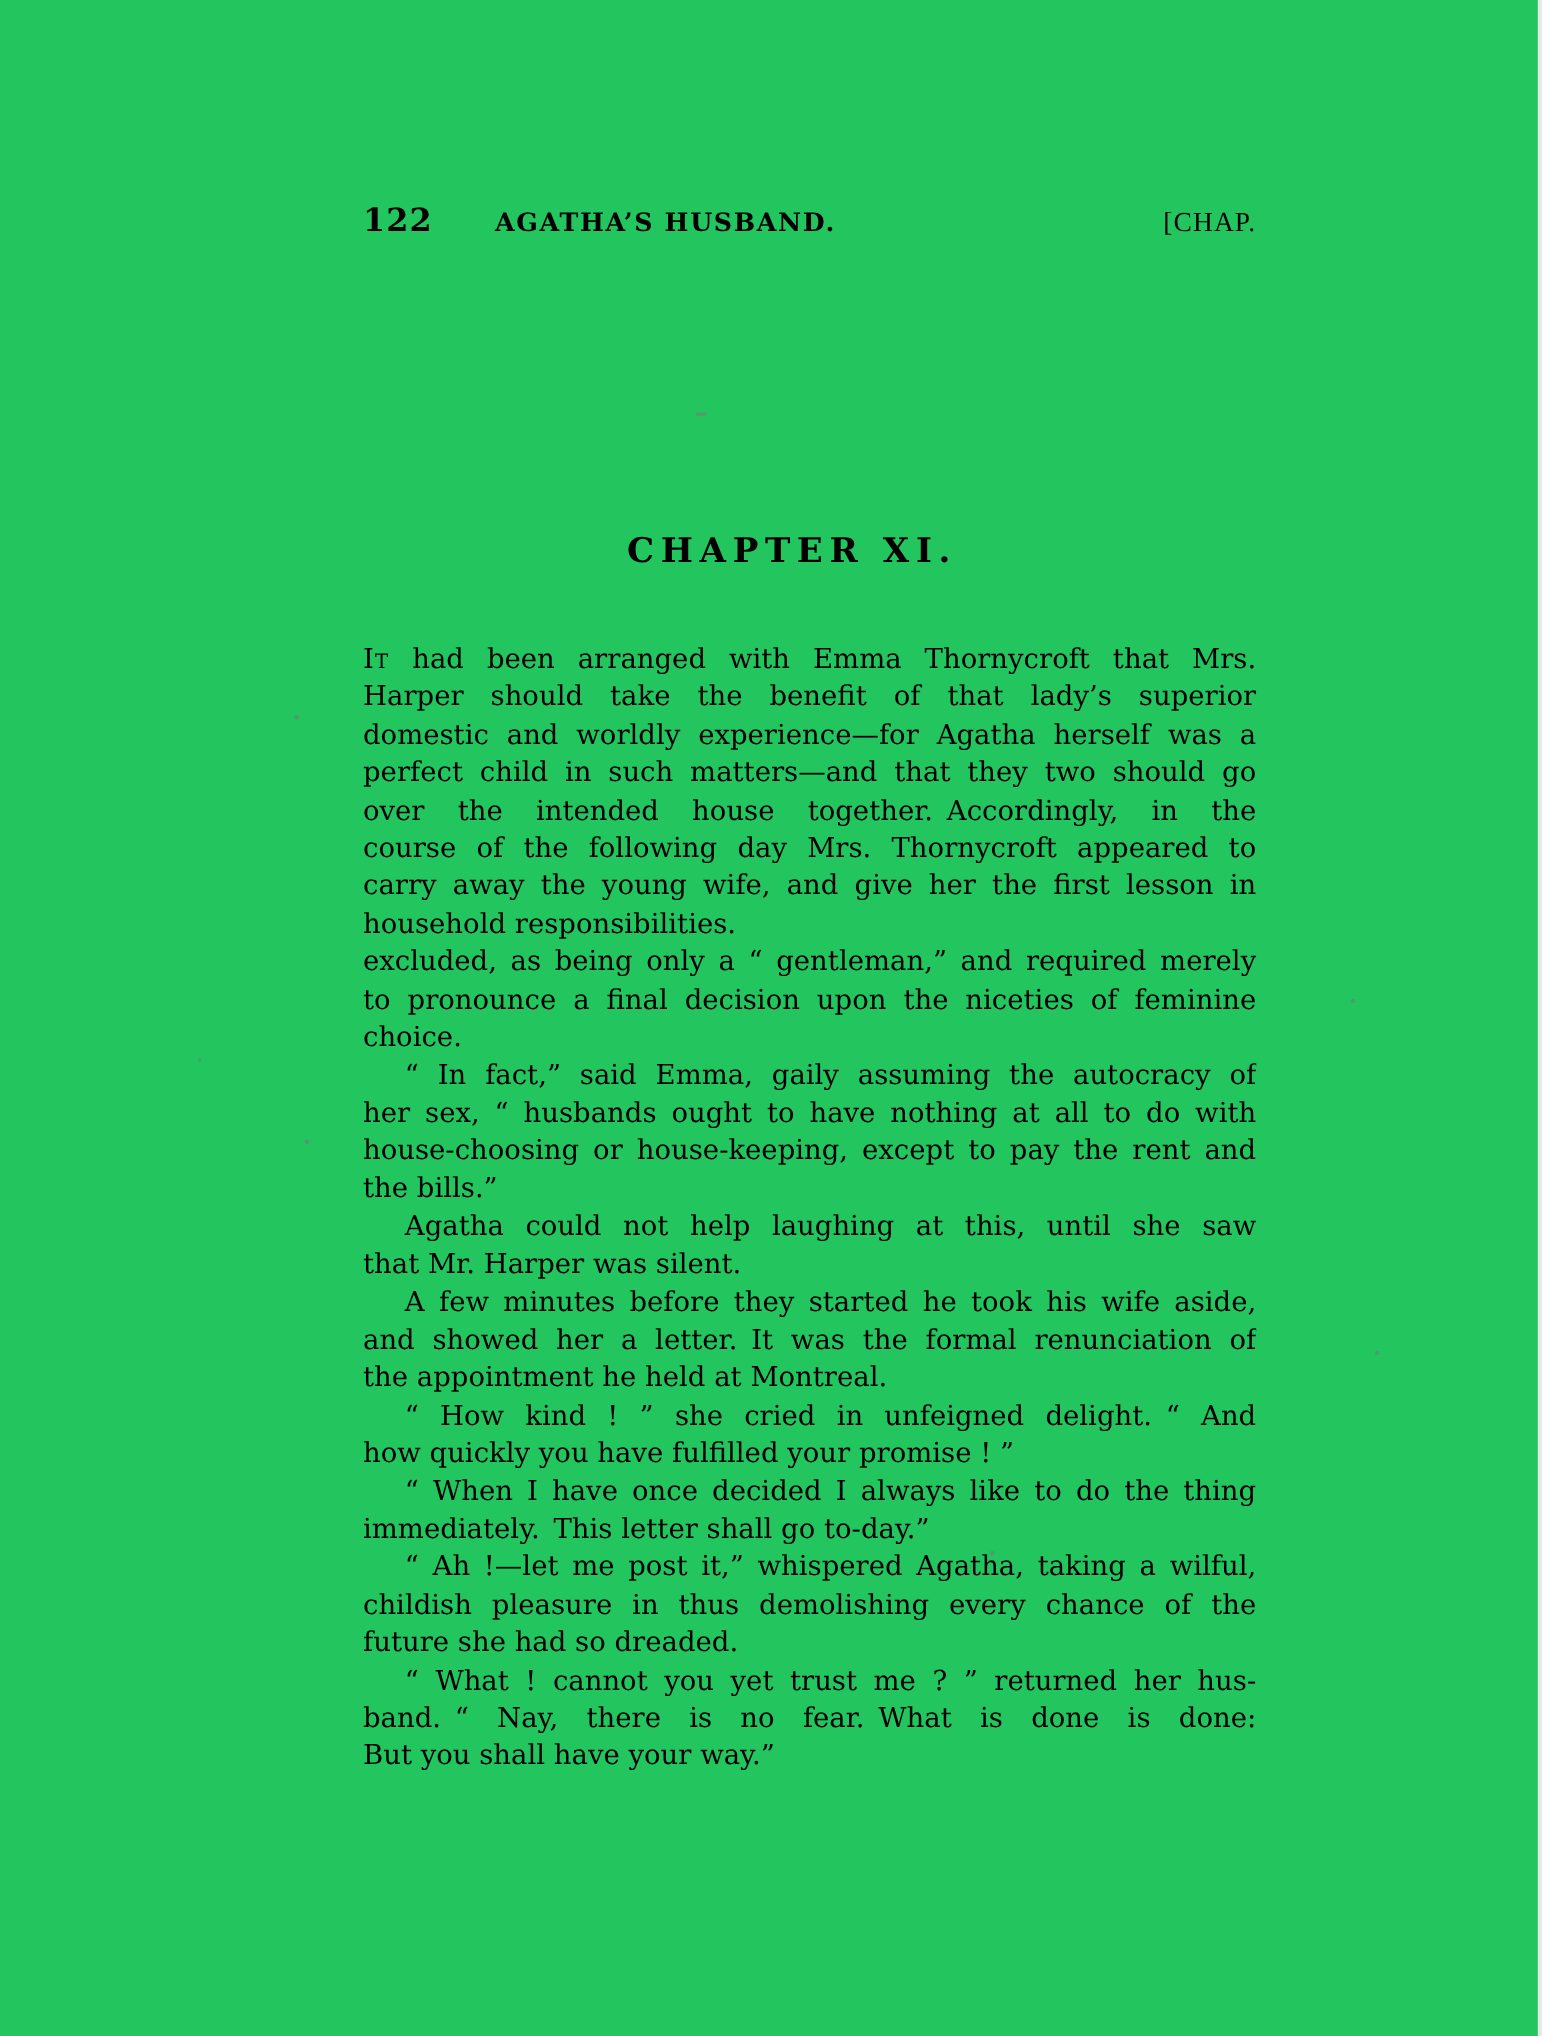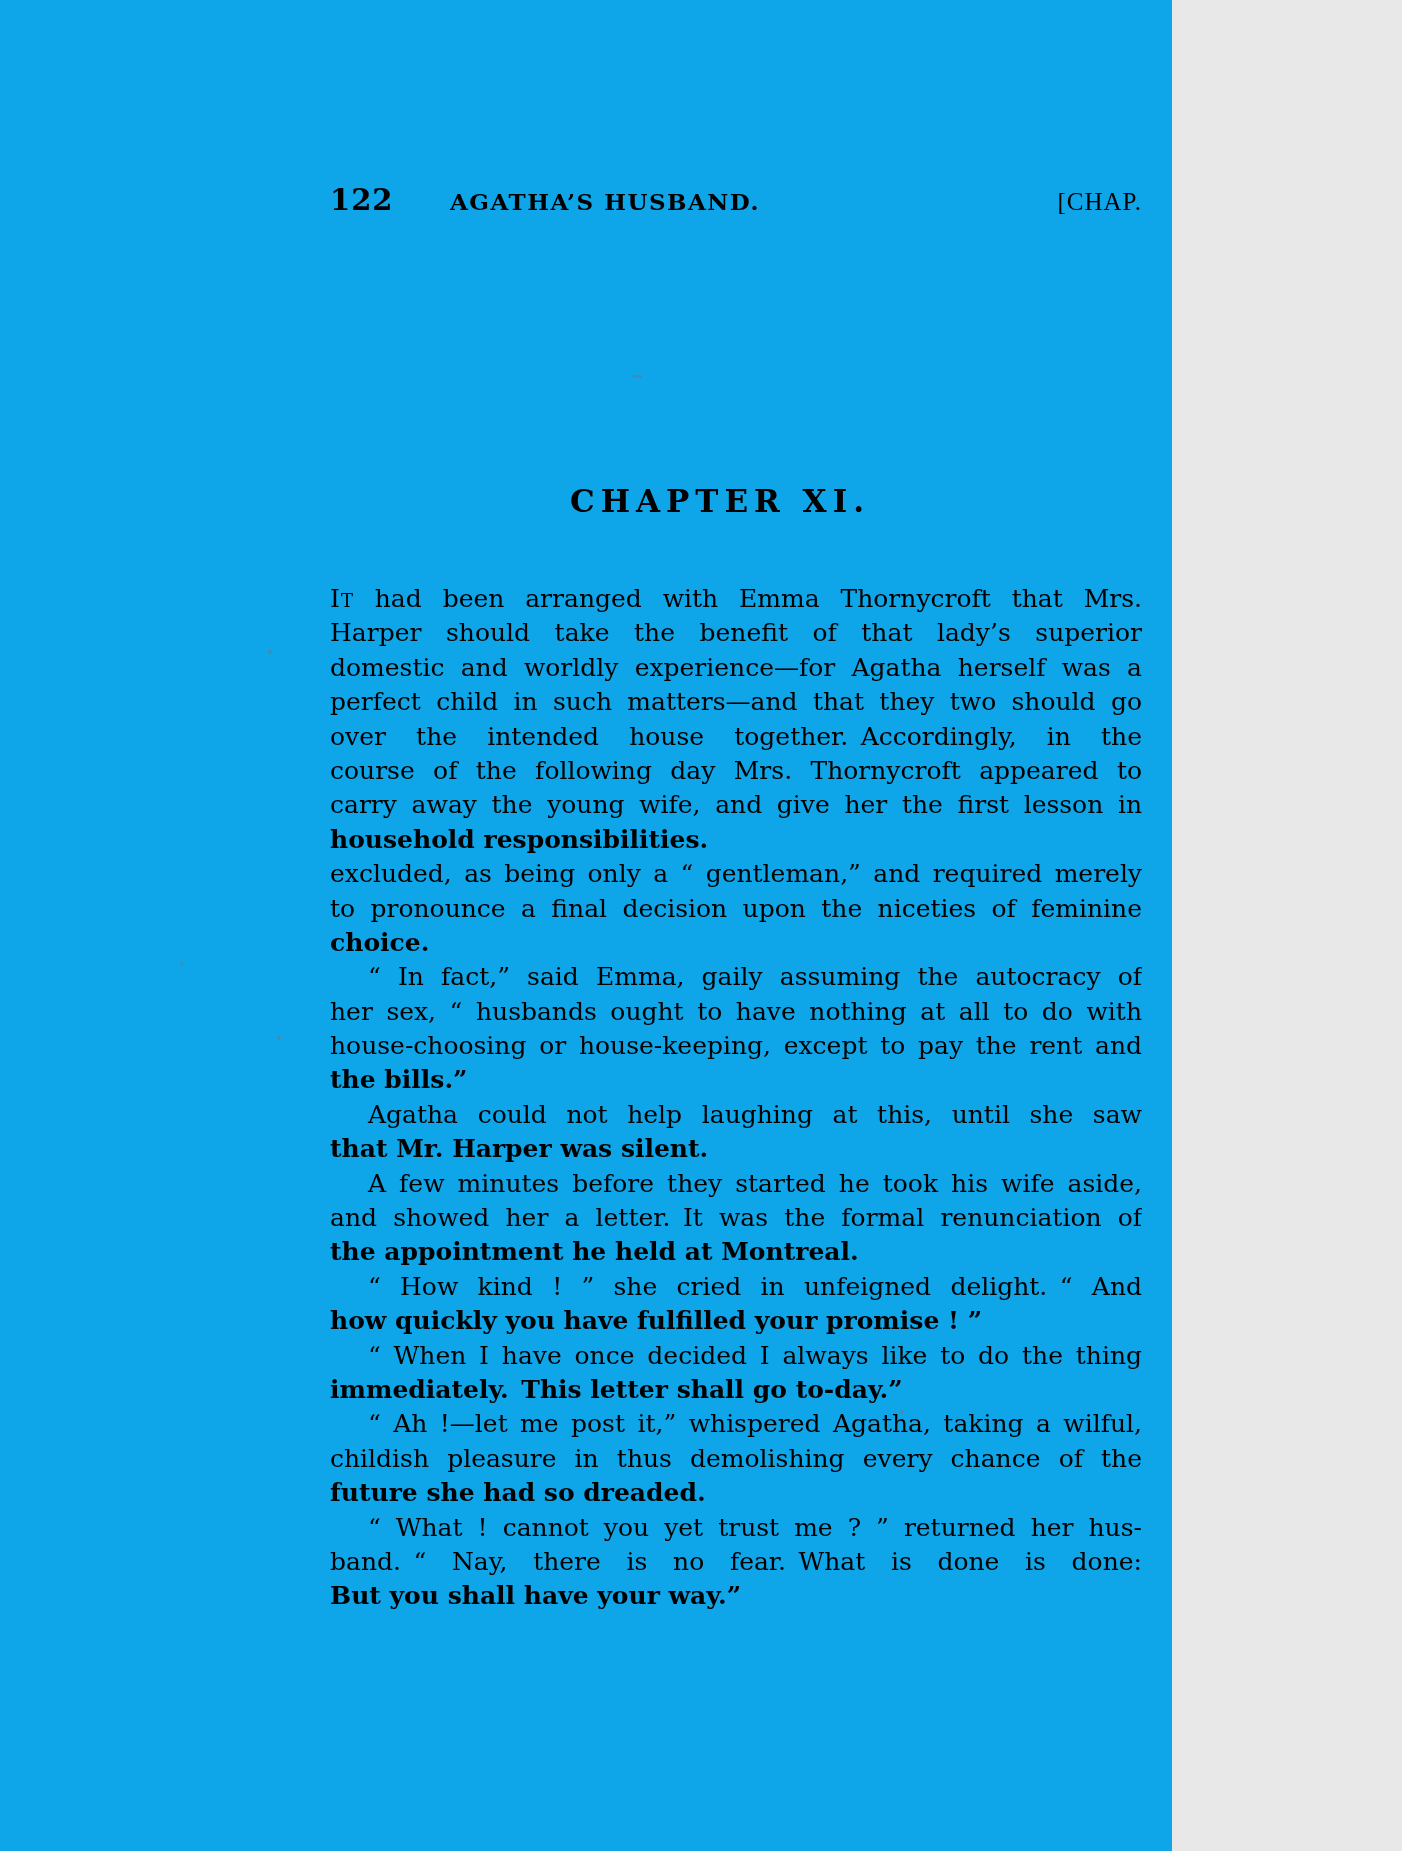--- a/index.html
+++ b/index.html
@@ -1,20 +1,20 @@
 <!DOCTYPE html>
 <html><head>
 <meta charset="utf-8">
 <style>
   html, body { margin: 0; padding: 0; background: #e8e8e8; }
   .page {
     position: relative;
-    width: 1172px;
+    width: 1398px;
     height: 1851px;
-    background: #0ea5e9;
+    background: #22c55e;
     font-family: "DejaVu Serif", "Liberation Serif", serif;
     color: #000000;
     overflow: hidden;
   }
   .running-header {
     position: absolute;
     top: 183px;
     left: 330px;
     width: 812px;
     display: flex;
@@ -61,21 +61,21 @@
     font-weight: 500;
   }
   .line {
     height: 34.4px;
     line-height: 34.4px;
     text-align: justify;
     text-align-last: justify;
     overflow: hidden;
     white-space: pre-wrap;
   }
-  .line.last { text-align-last: left; font-weight: bold; }
+  .line.last { text-align-last: left; }
   .line.indent { text-indent: 38px; }
   .lead-word { font-variant: small-caps; letter-spacing: 1px; }
   
   .speck {
     position: absolute;
     background: #777777;
     opacity: 0.55;
     border-radius: 50%;
   }
   .speck.dash { border-radius: 1px; }

